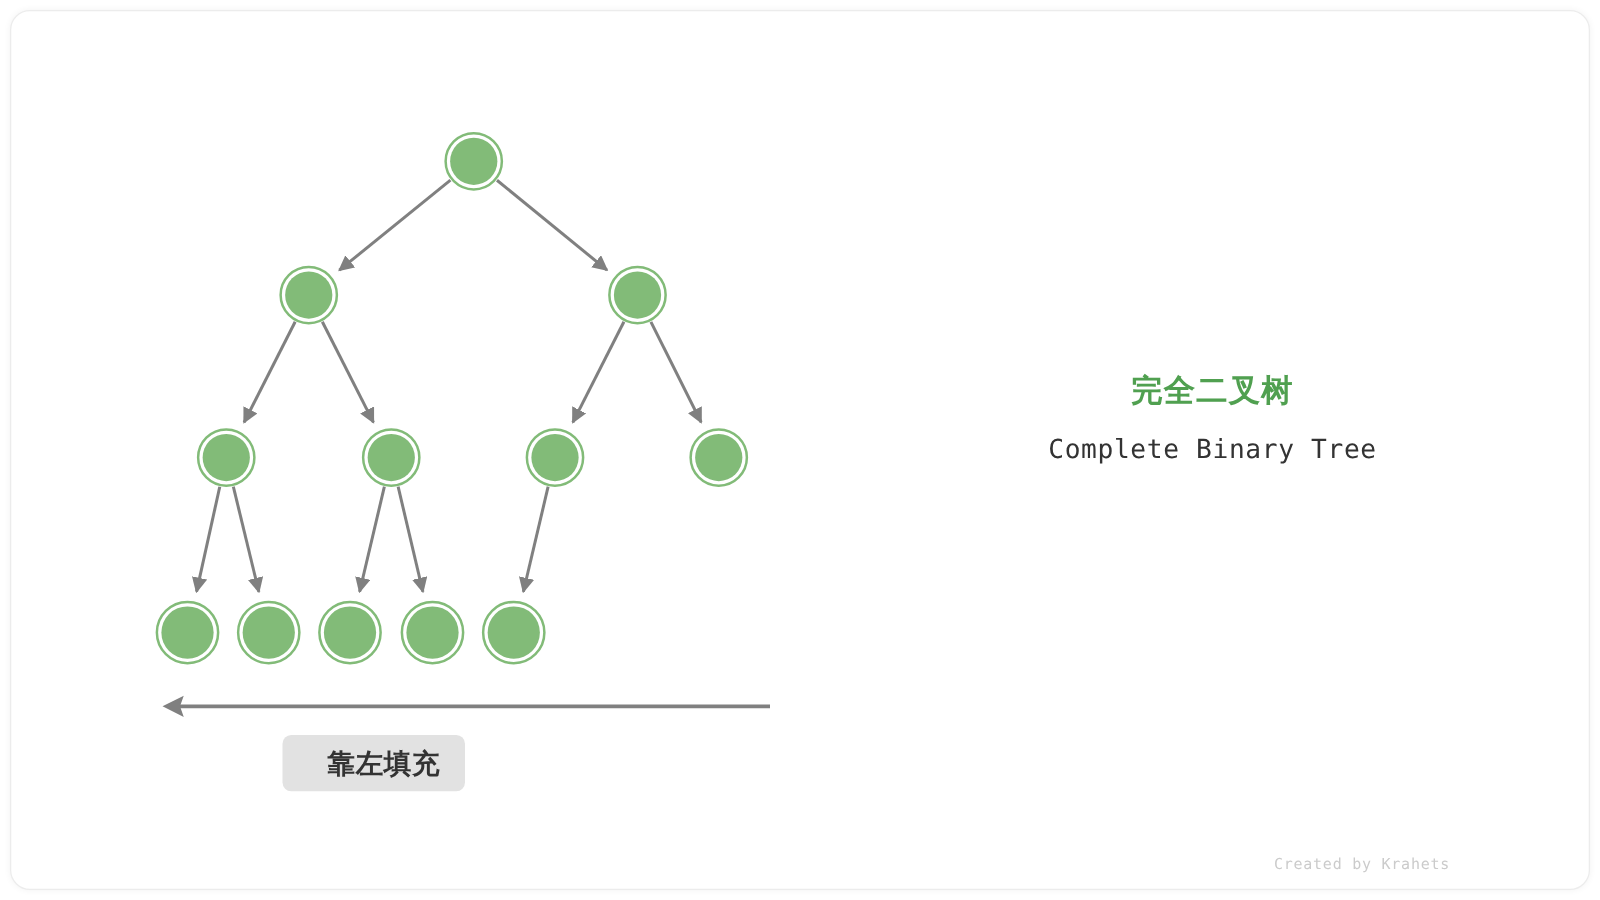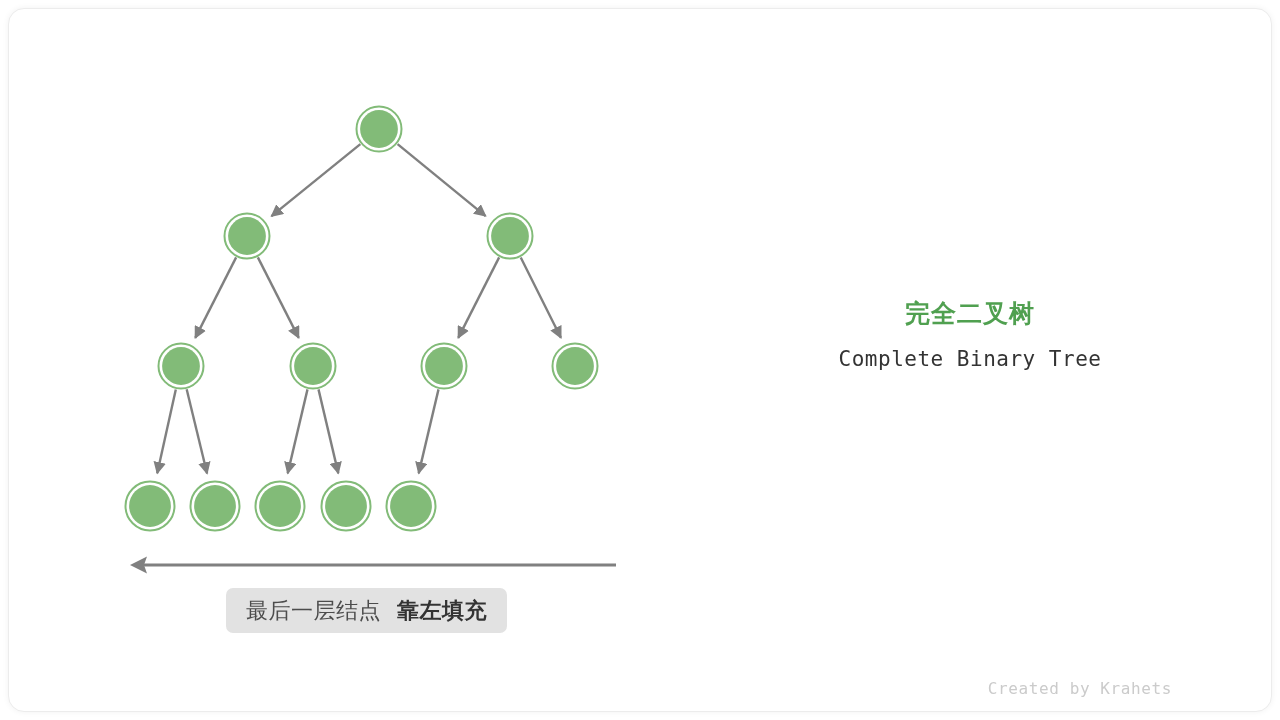--- a/index.html
+++ b/index.html
@@ -10,21 +10,20 @@
     height: 720px;
     overflow: hidden;
     font-family: "Liberation Sans", sans-serif;
   }
 
   #root-canvas {
     position: relative;
     width: 1196px;
     height: 720px;
     background: #ffffff;
-    padding-left: 12px;
   }
 
   
   .card {
     position: absolute;
     left: 8px;
     top: 8px;
     width: 1264px;
     height: 704px;
     background: #ffffff;
@@ -100,21 +99,21 @@
     letter-spacing: 0.5px;
     margin-left: 16px;
   }
 
   
   .credit {
     position: absolute;
     right: 36px;
     bottom: 22px;
     font-family: "DejaVu Sans Mono", "Liberation Mono", monospace;
-    font-size: 16px;
+    font-size: 12px;
     color: #cbcbcb;
     letter-spacing: 0.6px;
     white-space: pre;
   }
 </style>
 </head>
 <body>
 
 <div id="root-canvas">
 
@@ -194,19 +193,18 @@
         <path d="M 130 565 L 147 556.5 L 144 565 L 147 573.5 Z" fill="#808080"></path>
       </g>
   </svg>
 
   <div class="title-block">
     <div class="title-cn">完全二叉树</div>
     <div class="title-en">Complete Binary Tree</div>
   </div>
 
   <div class="caption-pill">
-    <span class="caption-normal">最后一层结点</span>
       <span class="caption-strong">靠左填充</span>
   </div>
 
   <div class="credit">Created by Krahets</div>
 
 </div>
 
 </body></html>

